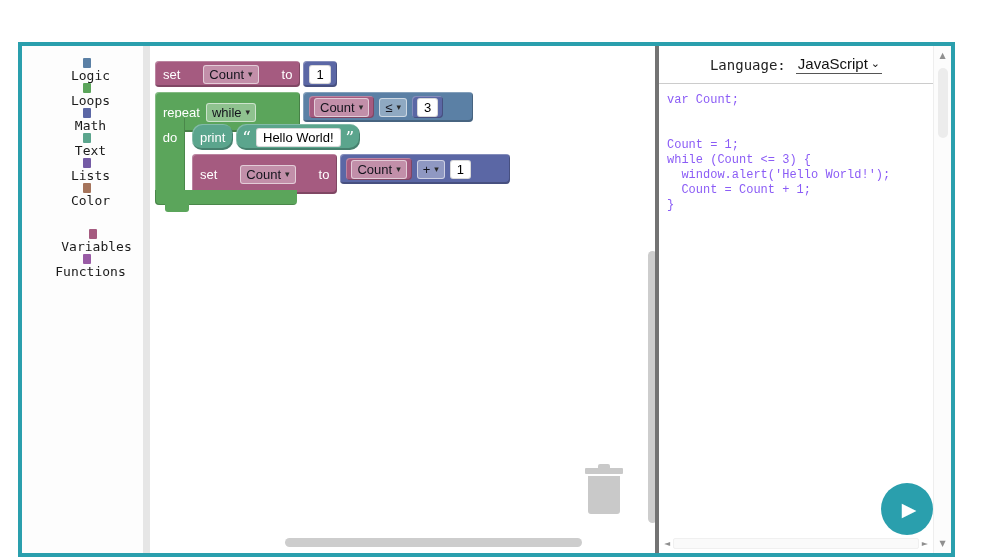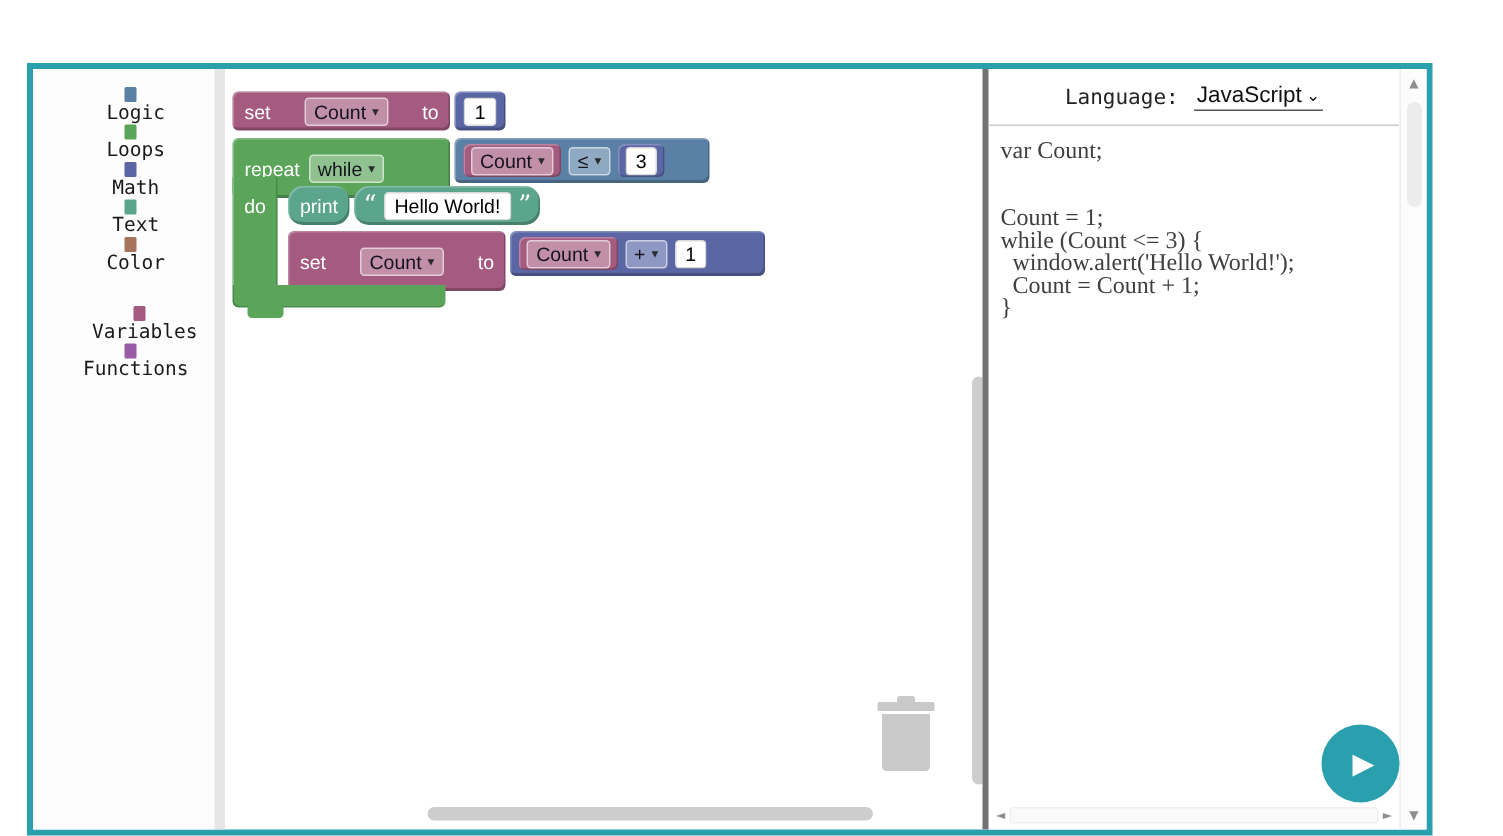--- a/index.html
+++ b/index.html
@@ -74,22 +74,22 @@
   .code-panel { position:absolute; left:633px; top:0; width:278px; height:100%;
                 background:#fff; border-left:4px solid #737373; }
   .code-header { height:38px; display:flex; align-items:center; justify-content:center;
                  gap:10px; border-bottom:1px solid #ccc; }
   .lang-label { font-size:14px; color:#222; }
   .lang-select { display:flex; align-items:center; gap:3px; cursor:pointer;
                  font-family:"Liberation Sans", sans-serif; font-size:15px; color:#111;
                  border-bottom:1px solid #555; padding:0 2px 1px 2px; }
   .lang-caret { font-size:11px; color:#111; }
   .code-pre { position:absolute; left:8px; top:47px; right:6px;
-              font-family:Liberation Serif, serif; font-size:16px; line-height:15px;
-              color:#404040; white-space:pre; }
+              font-family:Liberation Mono, monospace; font-size:12px; line-height:15px;
+              color:#8b5cf6; white-space:pre; }
   .code-hscroll { position:absolute; left:2px; right:2px; bottom:3px; height:13px;
                   display:flex; align-items:center; }
   .scroll-arrow { font-size:8px; color:#8f8f8f; padding:0 3px; cursor:pointer;
                   font-family:"DejaVu Sans", sans-serif; }
   .code-hscroll .track { flex:1; height:11px; background:#fafafa;
                          border:1px solid #f0f0f0; border-radius:2px; }
 
   
   .play-btn { position:absolute; left:859px; top:437px; width:52px; height:52px;
               border-radius:50%; background:#2a9fad; display:flex; align-items:center;
@@ -121,20 +121,24 @@
     </div>
     <div class="cat">
       <span class="strip" style="background: rgb(91, 103, 165);"></span>
       <span class="cat-label">Math</span>
     </div>
     <div class="cat">
       <span class="strip" style="background: rgb(91, 165, 141);"></span>
       <span class="cat-label">Text</span>
     </div>
     <div class="cat">
+      <span class="strip" style="background: rgb(116, 91, 165);"></span>
+      <span class="cat-label">Lists</span>
+    </div>
+    <div class="cat">
       <span class="strip" style="background: rgb(165, 116, 91);"></span>
       <span class="cat-label">Color</span>
     </div>
     <div class="cat gap">
       <span class="strip" style="background: rgb(165, 91, 128);"></span>
       <span class="cat-label">Variables</span>
     </div>
     <div class="cat">
       <span class="strip" style="background: rgb(153, 91, 165);"></span>
       <span class="cat-label">Functions</span>

